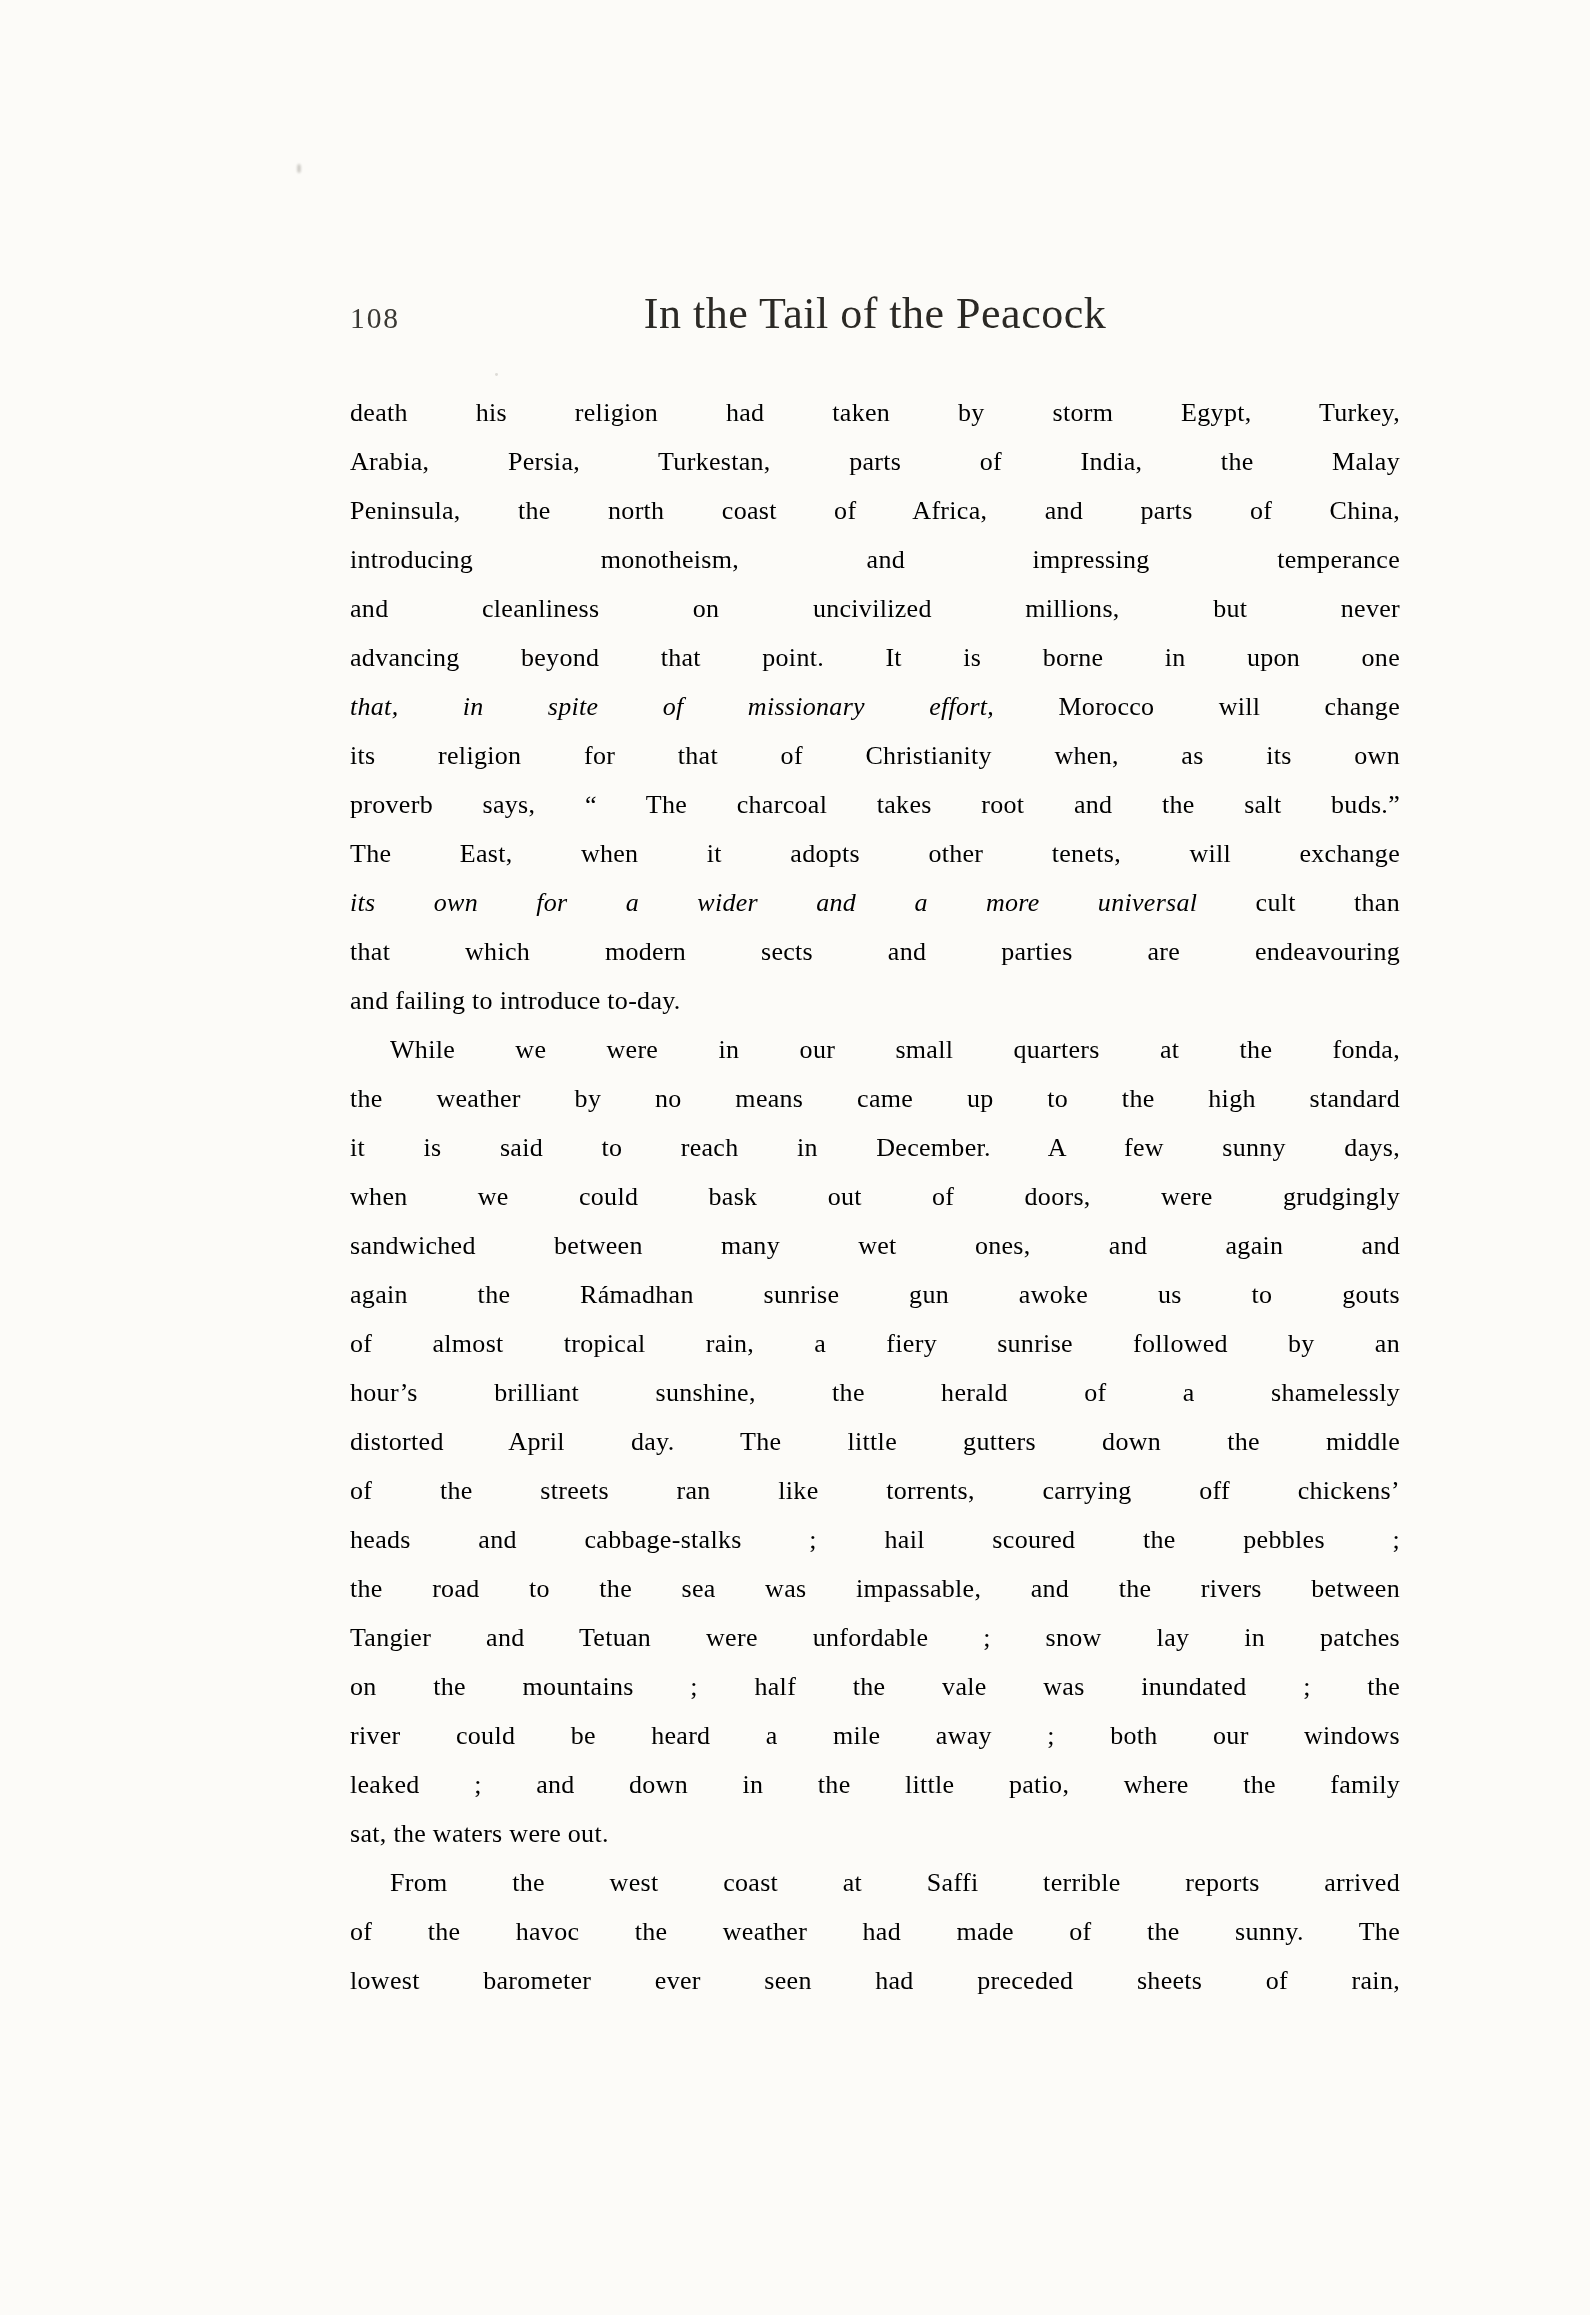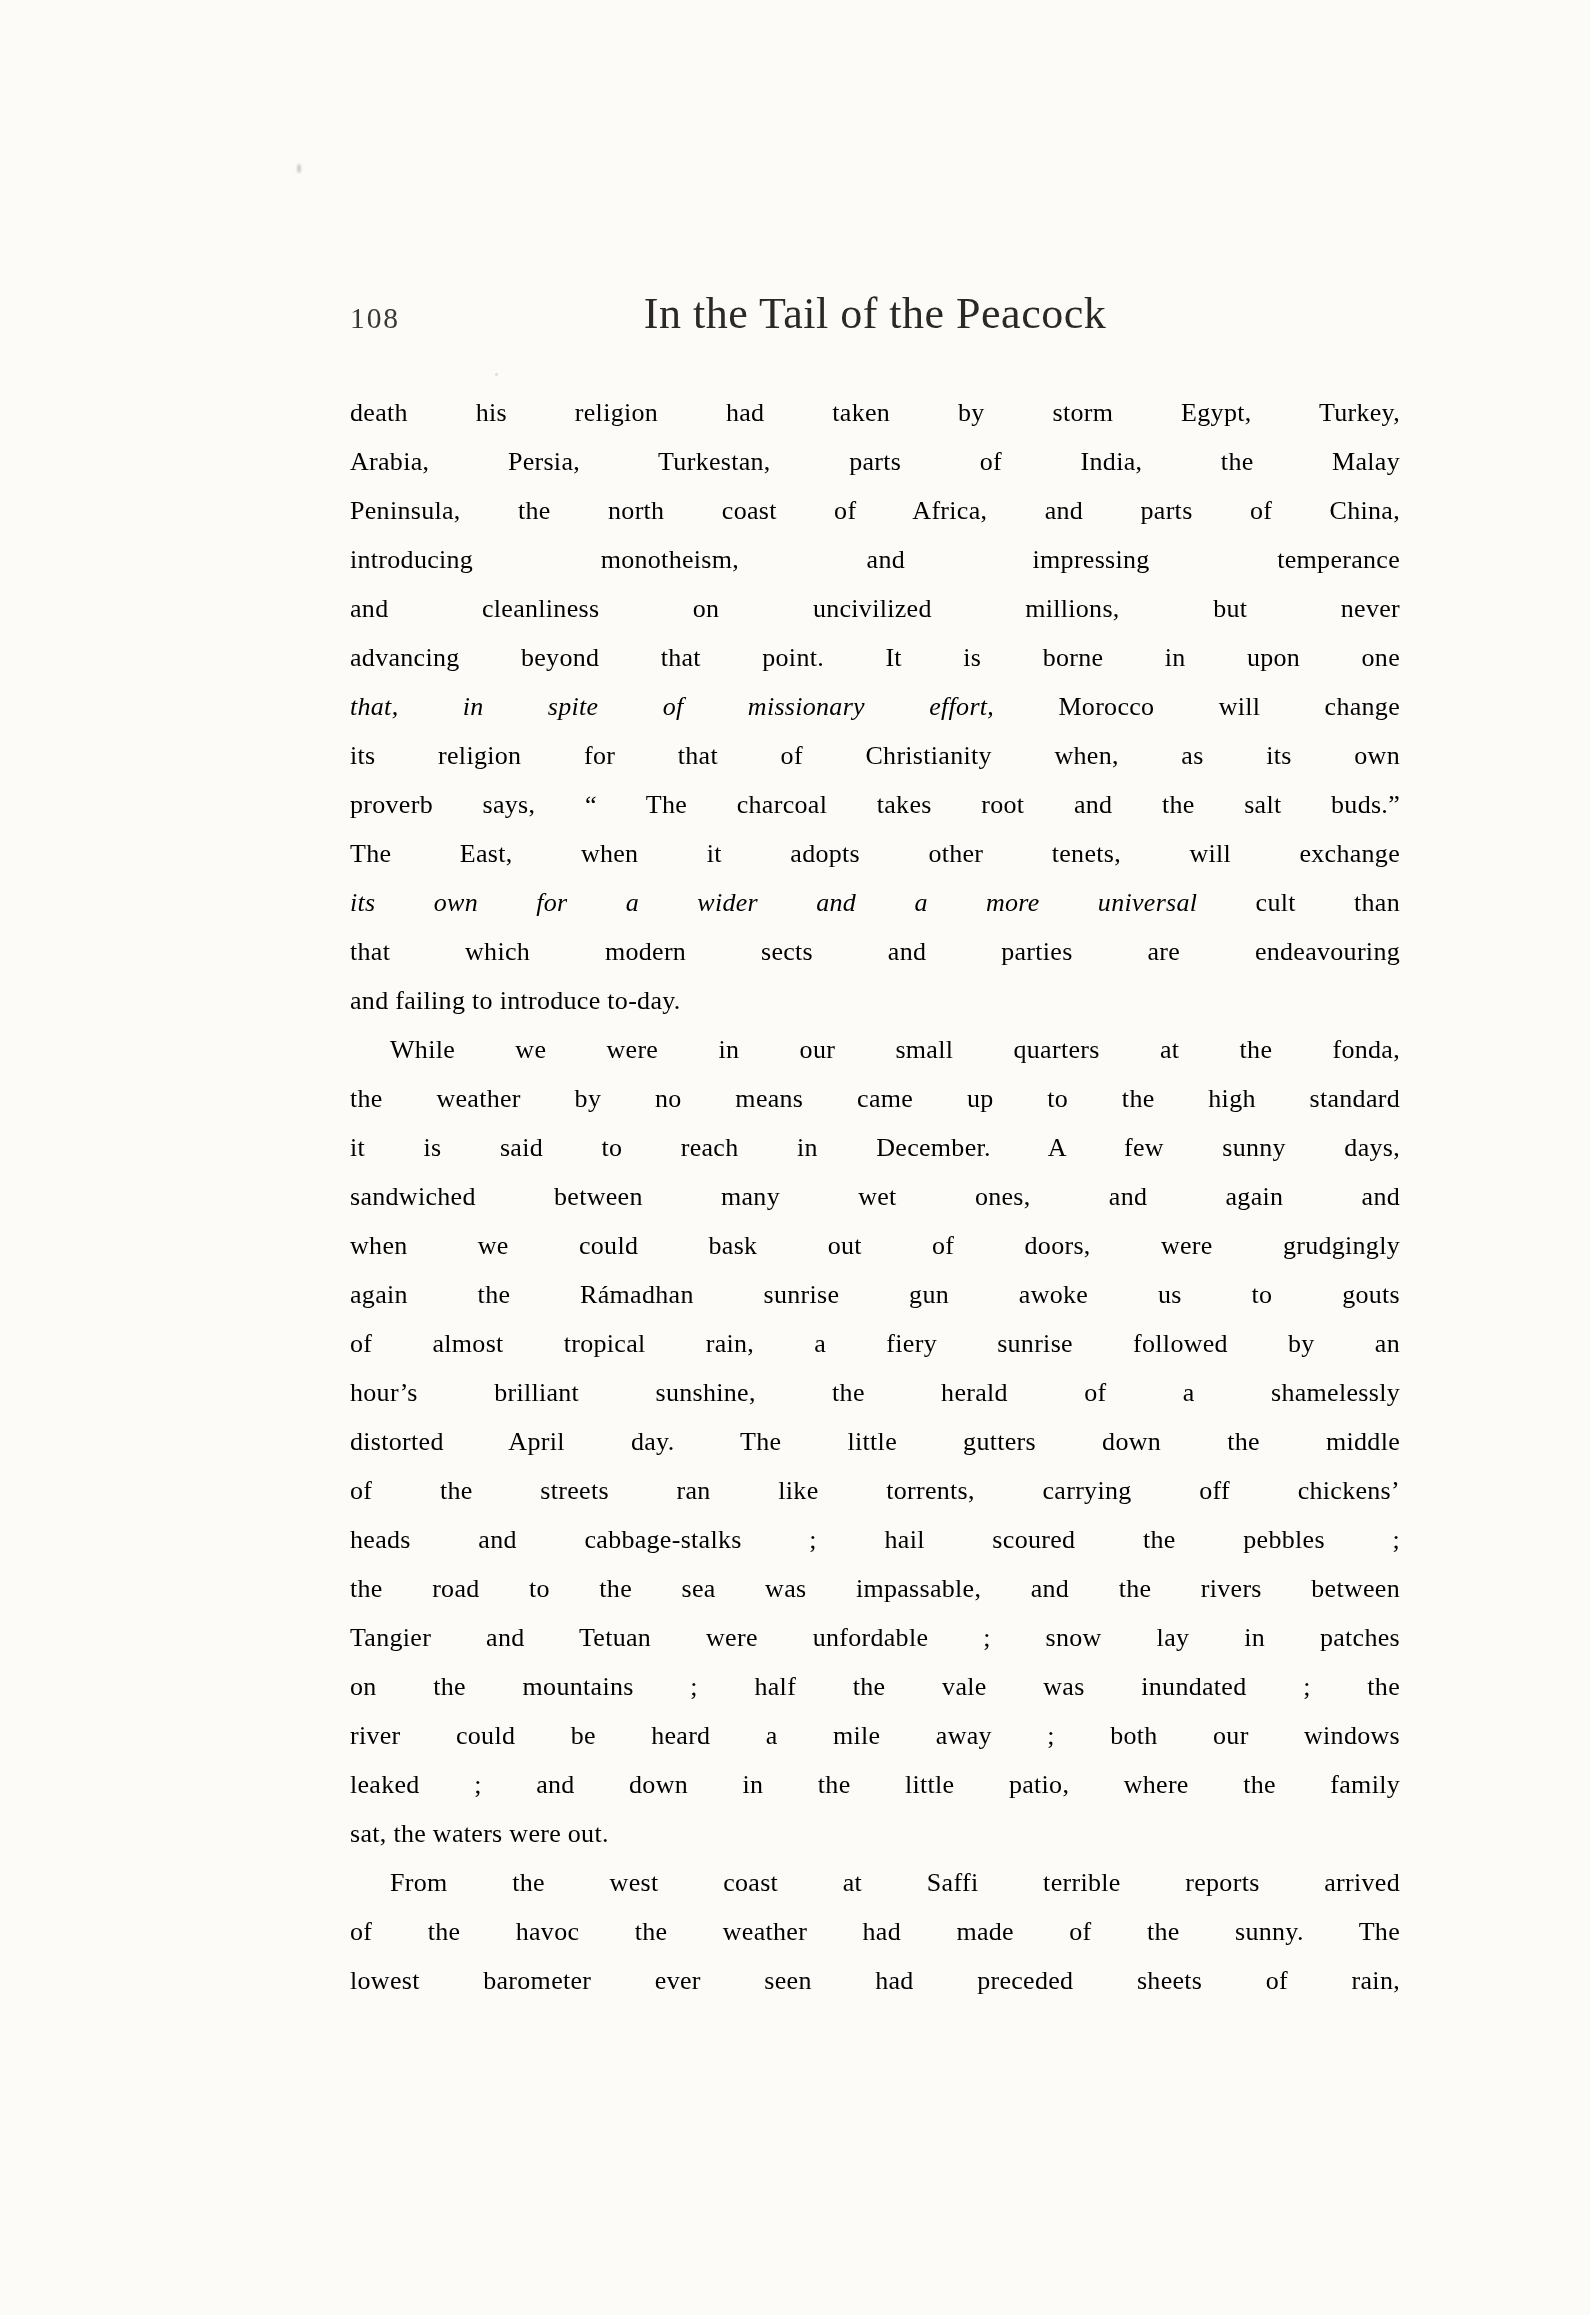--- a/index.html
+++ b/index.html
@@ -96,22 +96,22 @@
         <div class="line"><i>that, in spite of missionary effort,</i><span> Morocco will change</span></div>
         <div class="line"><span>its religion for that of Christianity when, as its own</span></div>
         <div class="line"><span>proverb says, “ The charcoal takes root and the salt buds.”</span></div>
         <div class="line"><span>The East, when it adopts other tenets, will exchange</span></div>
         <div class="line"><i>its own for a wider and a more universal</i><span> cult than</span></div>
         <div class="line"><span>that which modern sects and parties are endeavouring</span></div>
         <div class="line no-stretch"><span>and failing to introduce to-day.</span></div>
         <div class="line indent"><span>While we were in our small quarters at the fonda,</span></div>
         <div class="line"><span>the weather by no means came up to the high standard</span></div>
         <div class="line"><span>it is said to reach in December. A few sunny days,</span></div>
+        <div class="line"><span>when we could bask out of doors, were grudgingly</span></div>
         <div class="line"><span>sandwiched between many wet ones, and again and</span></div>
-        <div class="line"><span>when we could bask out of doors, were grudgingly</span></div>
         <div class="line"><span>again the Rámadhan sunrise gun awoke us to gouts</span></div>
         <div class="line"><span>of almost tropical rain, a fiery sunrise followed by an</span></div>
         <div class="line"><span>hour’s brilliant sunshine, the herald of a shamelessly</span></div>
         <div class="line"><span>distorted April day. The little gutters down the middle</span></div>
         <div class="line"><span>of the streets ran like torrents, carrying off chickens’</span></div>
         <div class="line"><span>heads and cabbage-stalks ; hail scoured the pebbles ;</span></div>
         <div class="line"><span>the road to the sea was impassable, and the rivers between</span></div>
         <div class="line"><span>Tangier and Tetuan were unfordable ; snow lay in patches</span></div>
         <div class="line"><span>on the mountains ; half the vale was inundated ; the</span></div>
         <div class="line"><span>river could be heard a mile away ; both our windows</span></div>

